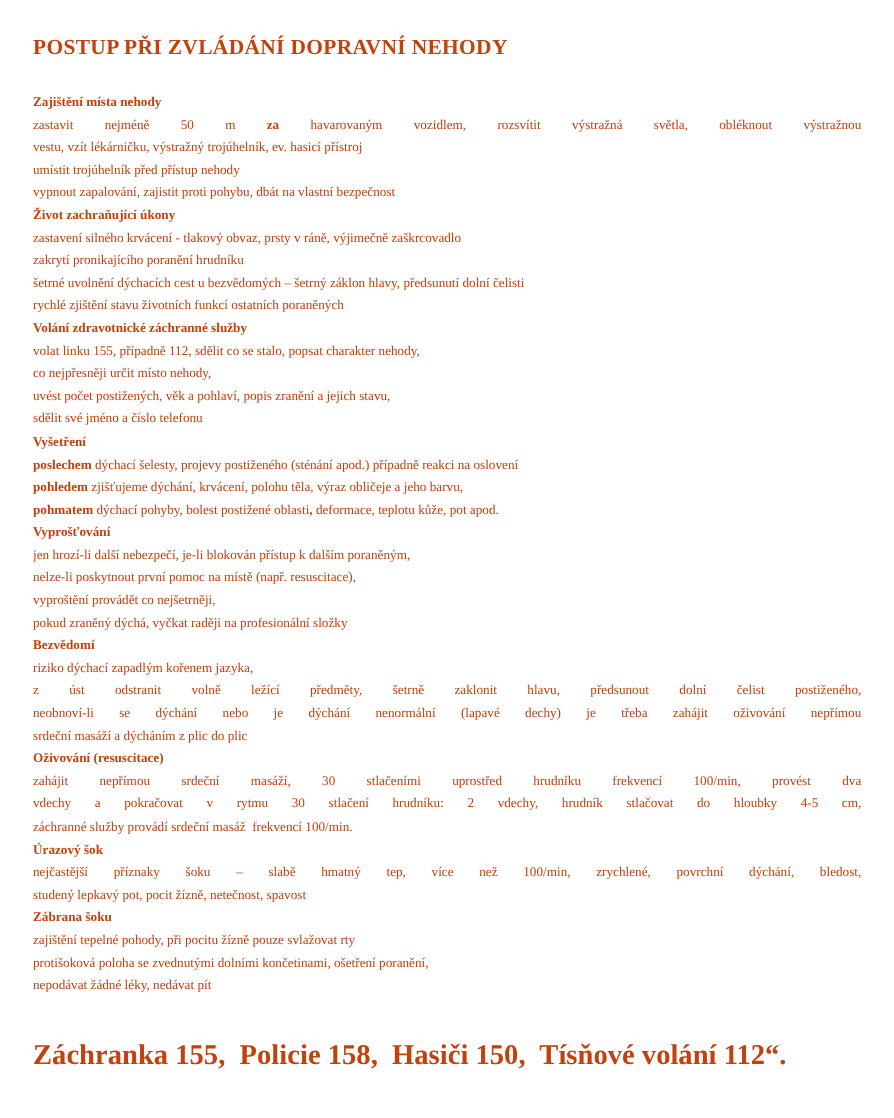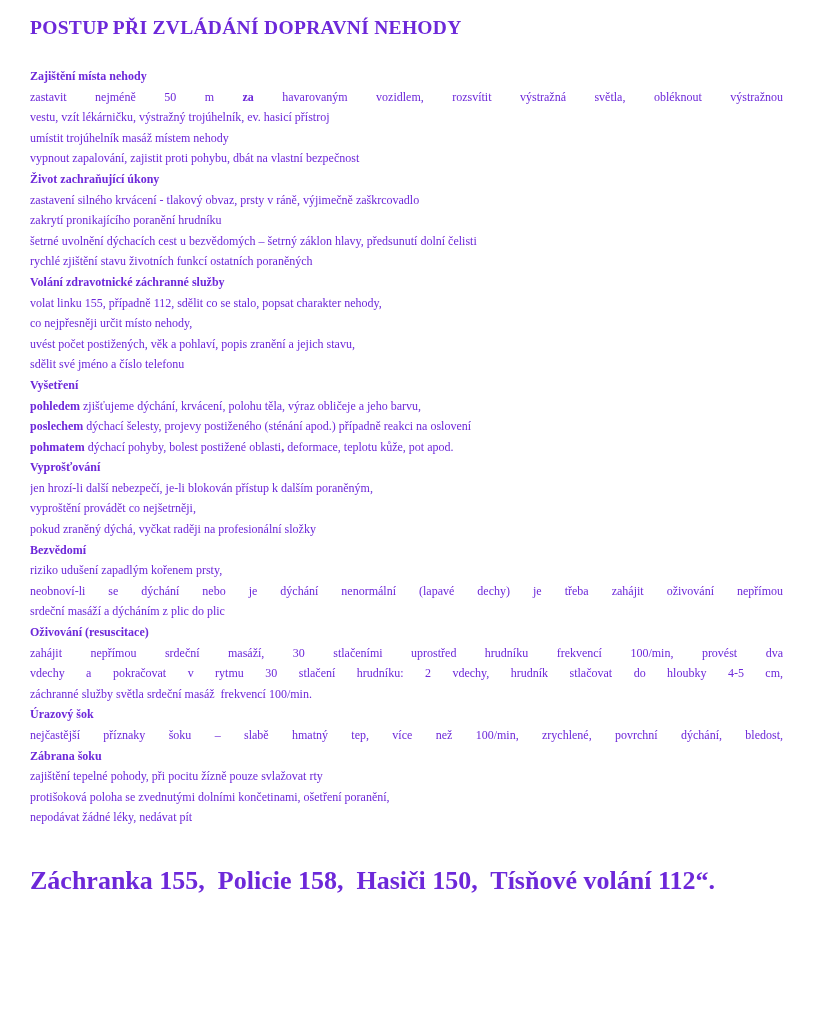--- a/index.html
+++ b/index.html
@@ -1,25 +1,25 @@
 <!DOCTYPE html>
 <html lang="cs"><head>
 <meta charset="utf-8">
 <style>
   html, body { margin: 0; padding: 0; background: #ffffff; }
   .page {
     position: relative;
     width: 813px;
     height: 1016px;
     background: #ffffff;
-    color: #6d28d9;
+    color: #c2410c;
     font-family: "Liberation Serif", "DejaVu Serif", serif;
     overflow: hidden;
     box-sizing: border-box;
-    padding: 0 30px;
+    padding: 16px 30px;
   }
   .doc-title {
     margin: 0;
     padding-top: 16px;
     font-size: 19.5px;
     line-height: 24px;
     font-weight: bold;
     white-space: pre;
     letter-spacing: 0.3px;
   }
@@ -55,49 +55,52 @@
 </style>
 </head>
 <body>
 
 <div class="page">
   <h1 class="doc-title">POSTUP PŘI ZVLÁDÁNÍ DOPRAVNÍ NEHODY</h1>
   <div class="body-lines">
       <div class="heading">Zajištění místa nehody</div>
       <div class="line stretch"><span>zastavit nejméně 50 m </span><span class="b">za</span><span> havarovaným vozidlem, rozsvítit výstražná světla, obléknout výstražnou</span></div>
       <div class="line"><span>vestu, vzít lékárničku, výstražný trojúhelník, ev. hasicí přístroj</span></div>
-      <div class="line"><span>umístit trojúhelník masáž místem nehody</span></div>
+      <div class="line"><span>umístit trojúhelník před přístup nehody</span></div>
       <div class="line"><span>vypnout zapalování, zajistit proti pohybu, dbát na vlastní bezpečnost</span></div>
       <div class="heading">Život zachraňující úkony</div>
       <div class="line"><span>zastavení silného krvácení - tlakový obvaz, prsty v ráně, výjimečně zaškrcovadlo</span></div>
       <div class="line"><span>zakrytí pronikajícího poranění hrudníku</span></div>
       <div class="line"><span>šetrné uvolnění dýchacích cest u bezvědomých – šetrný záklon hlavy, předsunutí dolní čelisti</span></div>
       <div class="line"><span>rychlé zjištění stavu životních funkcí ostatních poraněných</span></div>
       <div class="heading">Volání zdravotnické záchranné služby</div>
       <div class="line"><span>volat linku 155, případně 112, sdělit co se stalo, popsat charakter nehody,</span></div>
       <div class="line"><span>co nejpřesněji určit místo nehody,</span></div>
       <div class="line"><span>uvést počet postižených, věk a pohlaví, popis zranění a jejich stavu,</span></div>
       <div class="line"><span>sdělit své jméno a číslo telefonu</span></div>
       <div class="heading">Vyšetření</div>
+      <div class="line"><span class="b">poslechem</span><span> dýchací šelesty, projevy postiženého (sténání apod.) případně reakci na oslovení</span></div>
       <div class="line"><span class="b">pohledem</span><span> zjišťujeme dýchání, krvácení, polohu těla, výraz obličeje a jeho barvu,</span></div>
-      <div class="line"><span class="b">poslechem</span><span> dýchací šelesty, projevy postiženého (sténání apod.) případně reakci na oslovení</span></div>
       <div class="line"><span class="b">pohmatem</span><span> dýchací pohyby, bolest postižené oblasti</span><span class="b">,</span><span> deformace, teplotu kůže, pot apod.</span></div>
       <div class="heading">Vyprošťování</div>
       <div class="line"><span>jen hrozí-li další nebezpečí, je-li blokován přístup k dalším poraněným,</span></div>
+      <div class="line"><span>nelze-li poskytnout první pomoc na místě (např. resuscitace),</span></div>
       <div class="line"><span>vyproštění provádět co nejšetrněji,</span></div>
       <div class="line"><span>pokud zraněný dýchá, vyčkat raději na profesionální složky</span></div>
       <div class="heading">Bezvědomí</div>
-      <div class="line"><span>riziko udušení zapadlým kořenem prsty,</span></div>
+      <div class="line"><span>riziko dýchací zapadlým kořenem jazyka,</span></div>
+      <div class="line stretch"><span>z úst odstranit volně ležící předměty, šetrně zaklonit hlavu, předsunout dolní čelist postiženého,</span></div>
       <div class="line stretch"><span>neobnoví-li se dýchání nebo je dýchání nenormální (lapavé dechy) je třeba zahájit oživování nepřímou</span></div>
       <div class="line"><span>srdeční masáží a dýcháním z plic do plic</span></div>
       <div class="heading">Oživování (resuscitace)</div>
       <div class="line stretch"><span>zahájit nepřímou srdeční masáží, 30 stlačeními uprostřed hrudníku frekvencí 100/min, provést dva</span></div>
       <div class="line stretch"><span>vdechy a pokračovat v rytmu 30 stlačení hrudníku: 2 vdechy, hrudník stlačovat do hloubky 4-5 cm,</span></div>
-      <div class="line"><span>záchranné služby světla srdeční masáž  frekvencí 100/min.</span></div>
+      <div class="line"><span>záchranné služby provádí srdeční masáž  frekvencí 100/min.</span></div>
       <div class="heading">Úrazový šok</div>
       <div class="line stretch"><span>nejčastější příznaky šoku – slabě hmatný tep, více než 100/min, zrychlené, povrchní dýchání, bledost,</span></div>
+      <div class="line"><span>studený lepkavý pot, pocit žízně, netečnost, spavost</span></div>
       <div class="heading">Zábrana šoku</div>
       <div class="line"><span>zajištění tepelné pohody, při pocitu žízně pouze svlažovat rty</span></div>
       <div class="line"><span>protišoková poloha se zvednutými dolními končetinami, ošetření poranění,</span></div>
       <div class="line"><span>nepodávat žádné léky, nedávat pít</span></div>
     </div>
   <div class="footer-line">Záchranka 155,  Policie 158,  Hasiči 150,  Tísňové volání 112“.</div>
 </div>
 
 </body></html>

